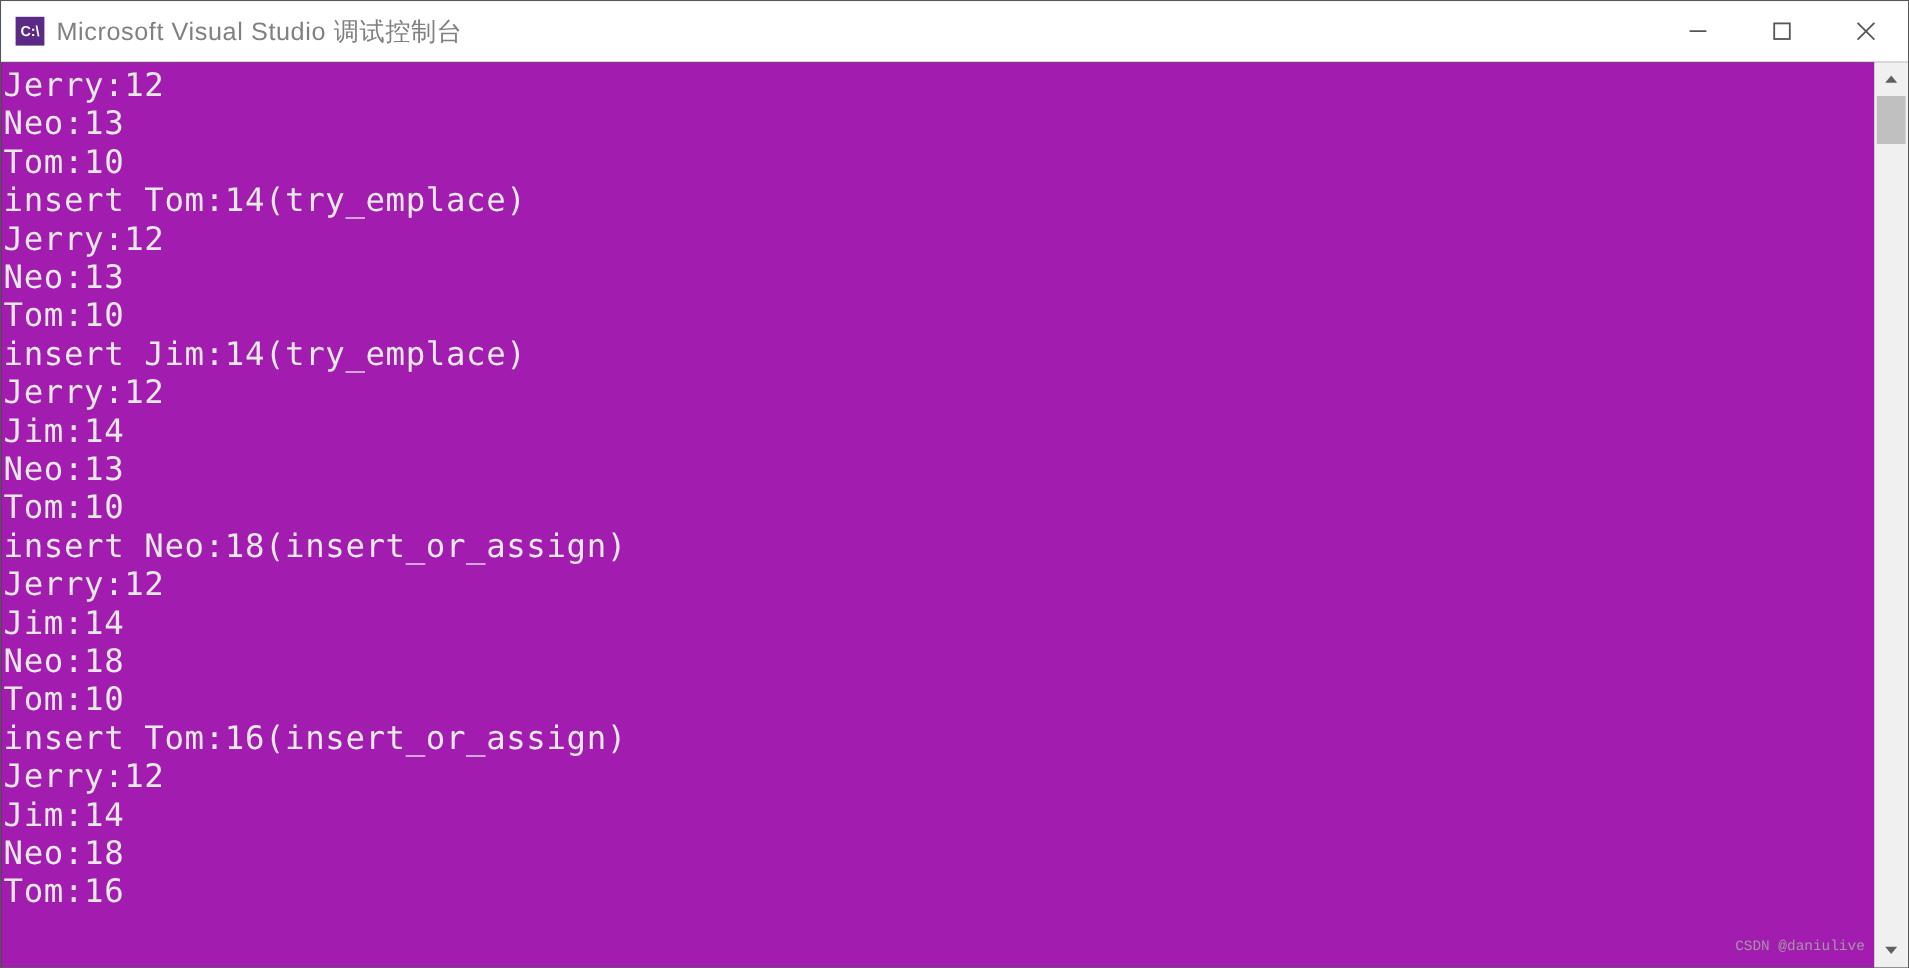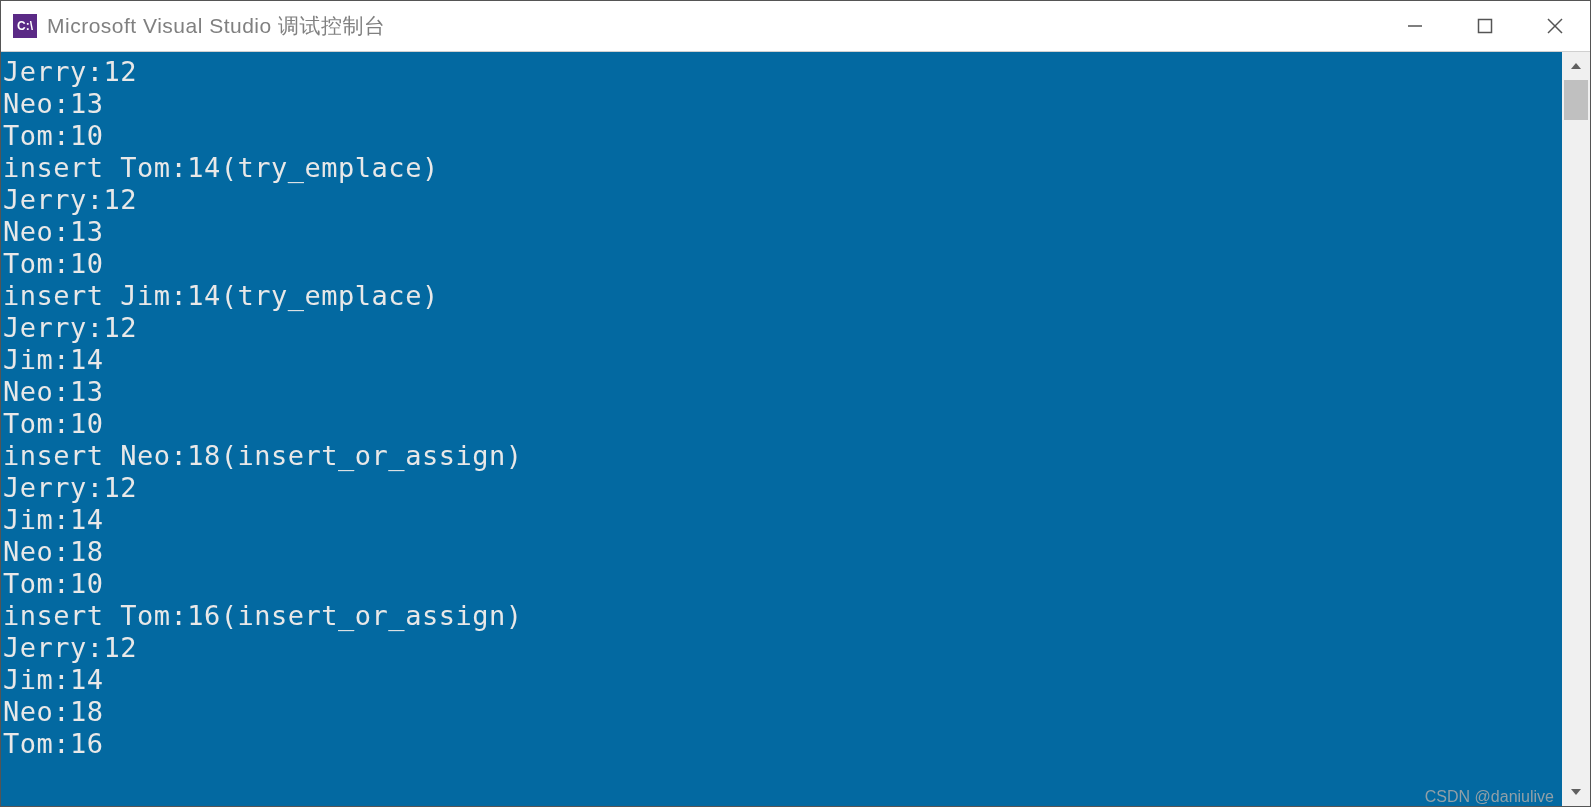--- a/index.html
+++ b/index.html
@@ -6,27 +6,27 @@
   html, body { width: 1591px; height: 807px; font-family: "Segoe UI","Microsoft YaHei",sans-serif; background:#fff; overflow:hidden; }
   .window { width:100%; height:100%; border:1px solid #555; display:flex; flex-direction:column; }
   .titlebar { height:51px; background:#ffffff; display:flex; align-items:center; justify-content:space-between; padding-left:12px; border-bottom:1px solid #d0d0d0;}
   .title-left { display:flex; align-items:center; gap:10px; }
   .app-icon { width:24px; height:24px; background:#5b2a86; display:flex; align-items:center; justify-content:center; color:#fff; font-size:12px; font-weight:bold; }
   .title-text { font-size:21px; color:#808080; letter-spacing:0.5px; }
   .window-controls { display:flex; height:100%; }
   .wc-btn { width:70px; height:100%; display:flex; align-items:center; justify-content:center; color:#555; }
   .wc-btn svg { stroke:#555; stroke-width:1.5; fill:none; }
   .body-area { flex:1; display:flex; background:#000; position:relative; }
-  .console { flex:1; background:#0369a1; color:#e8e8e8; font-family:"Consolas","NSimSun","SimSun",monospace; font-size:27px; line-height:32px; padding:4px 2px 0 2px; white-space:pre; overflow:hidden; letter-spacing:0.5px;}
+  .console { flex:1; background:#a21caf; color:#e8e8e8; font-family:"Consolas","NSimSun","SimSun",monospace; font-size:27px; line-height:32px; padding:4px 2px 0 2px; white-space:pre; overflow:hidden; letter-spacing:0.5px;}
   .scrollbar { width:28px; background:#f0f0f0; position:relative; }
   .scroll-up, .scroll-down { height:28px; width:100%; display:flex; align-items:center; justify-content:center; background:#f0f0f0;}
   .scroll-up svg, .scroll-down svg { fill:#606060; }
   .scroll-track { position:absolute; top:28px; bottom:28px; left:0; right:0; background:#f0f0f0;}
   .scroll-thumb { position:absolute; top:28px; left:2px; right:2px; height:40px; background:#c0c0c0; }
-  .watermark { position:absolute; bottom:0; right:36px; color:#a9a9a9; font-size:16px; font-family:Liberation Sans, sans-serif; opacity:0.85; pointer-events:none;}
+  .watermark { position:absolute; bottom:10px; right:36px; color:#a9a9a9; font-size:12px; font-family:Liberation Mono, monospace; opacity:0.85; pointer-events:none;}
 </style>
 </head>
 <body>
 
 <div class="window">
 
   <div class="titlebar">
     <div class="title-left">
       <div class="app-icon">
         <span>C:\</span>

